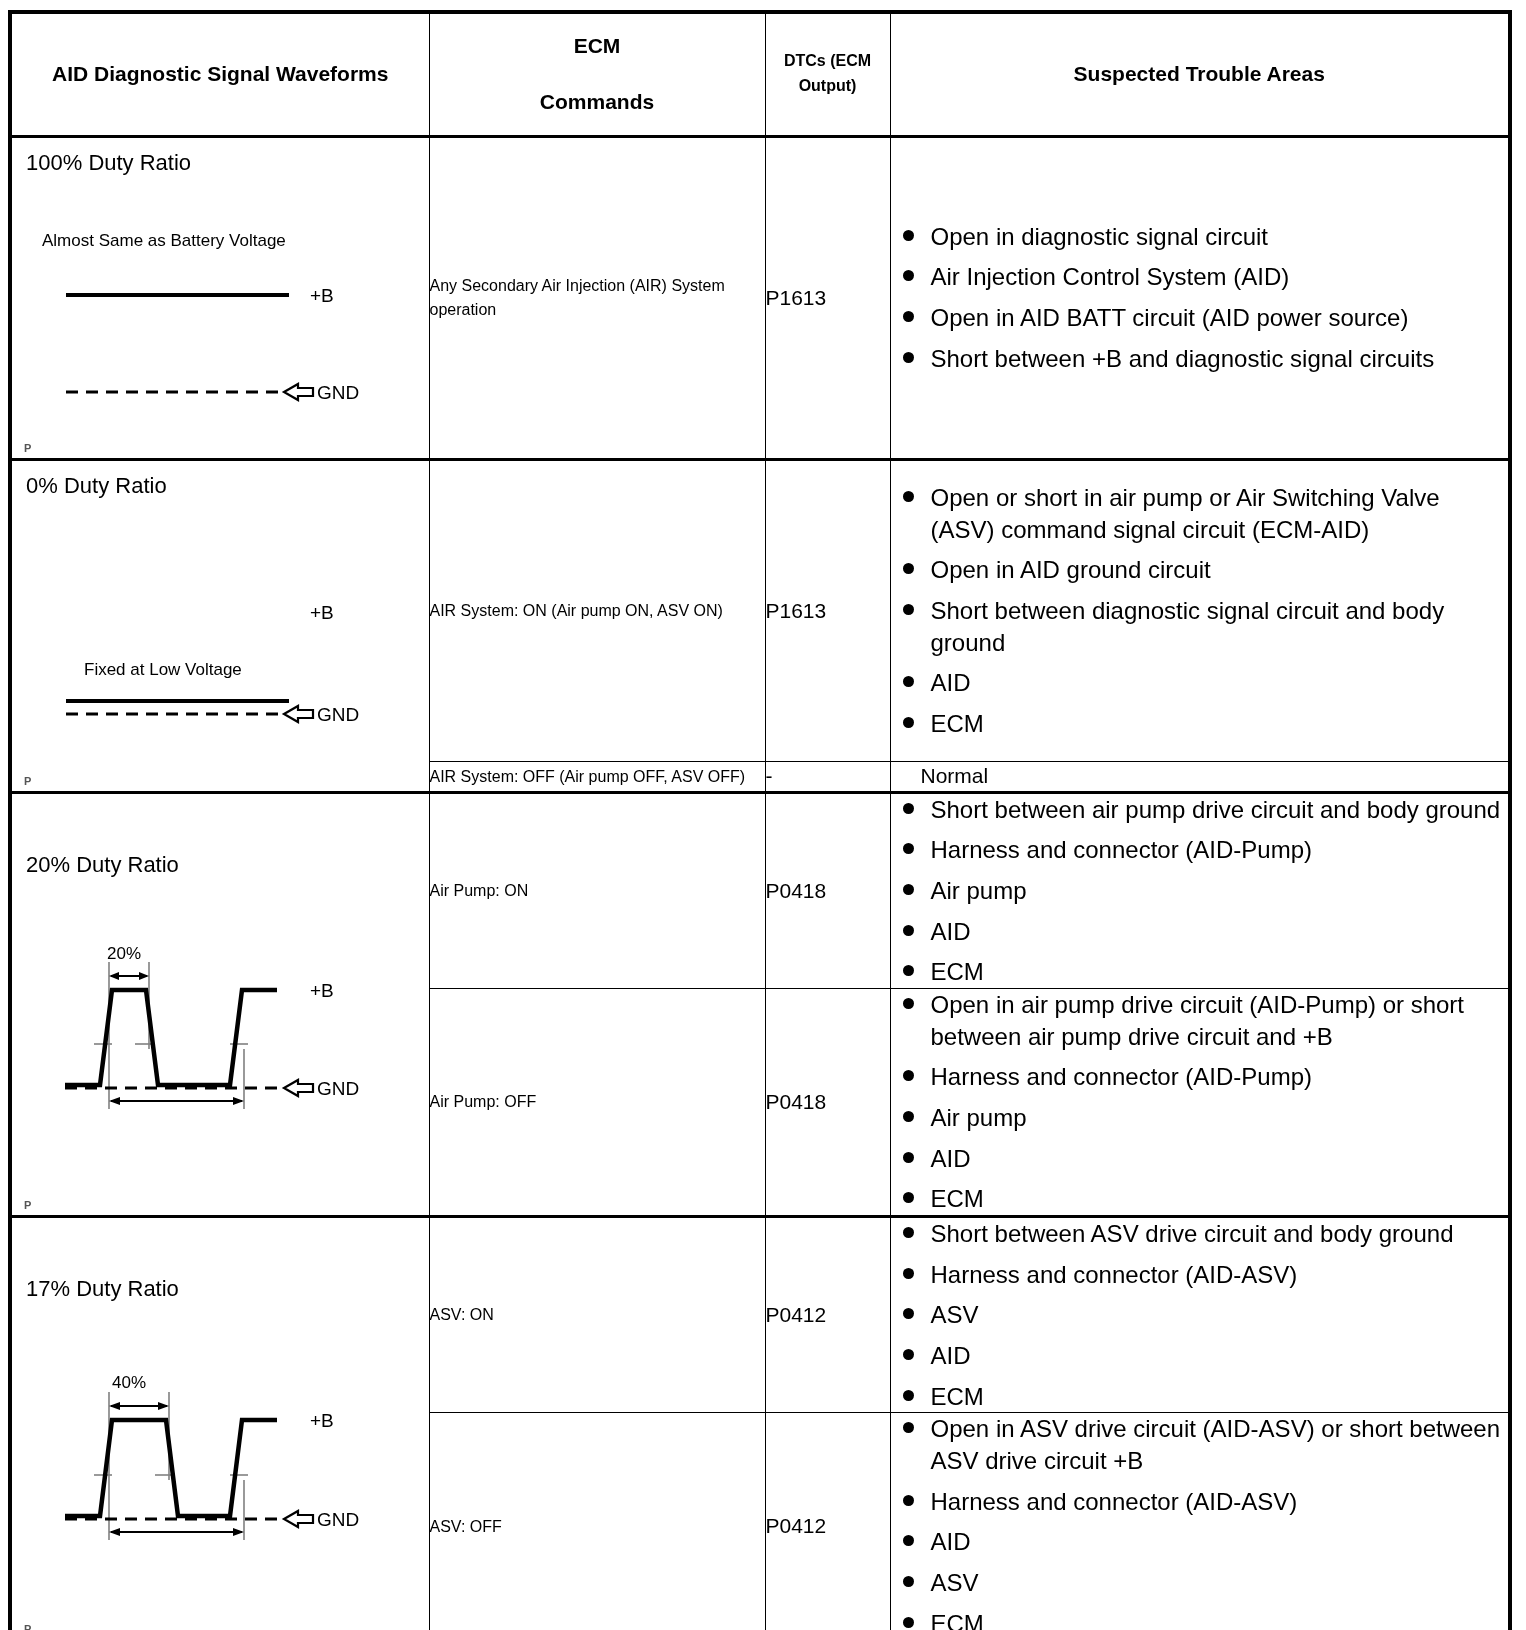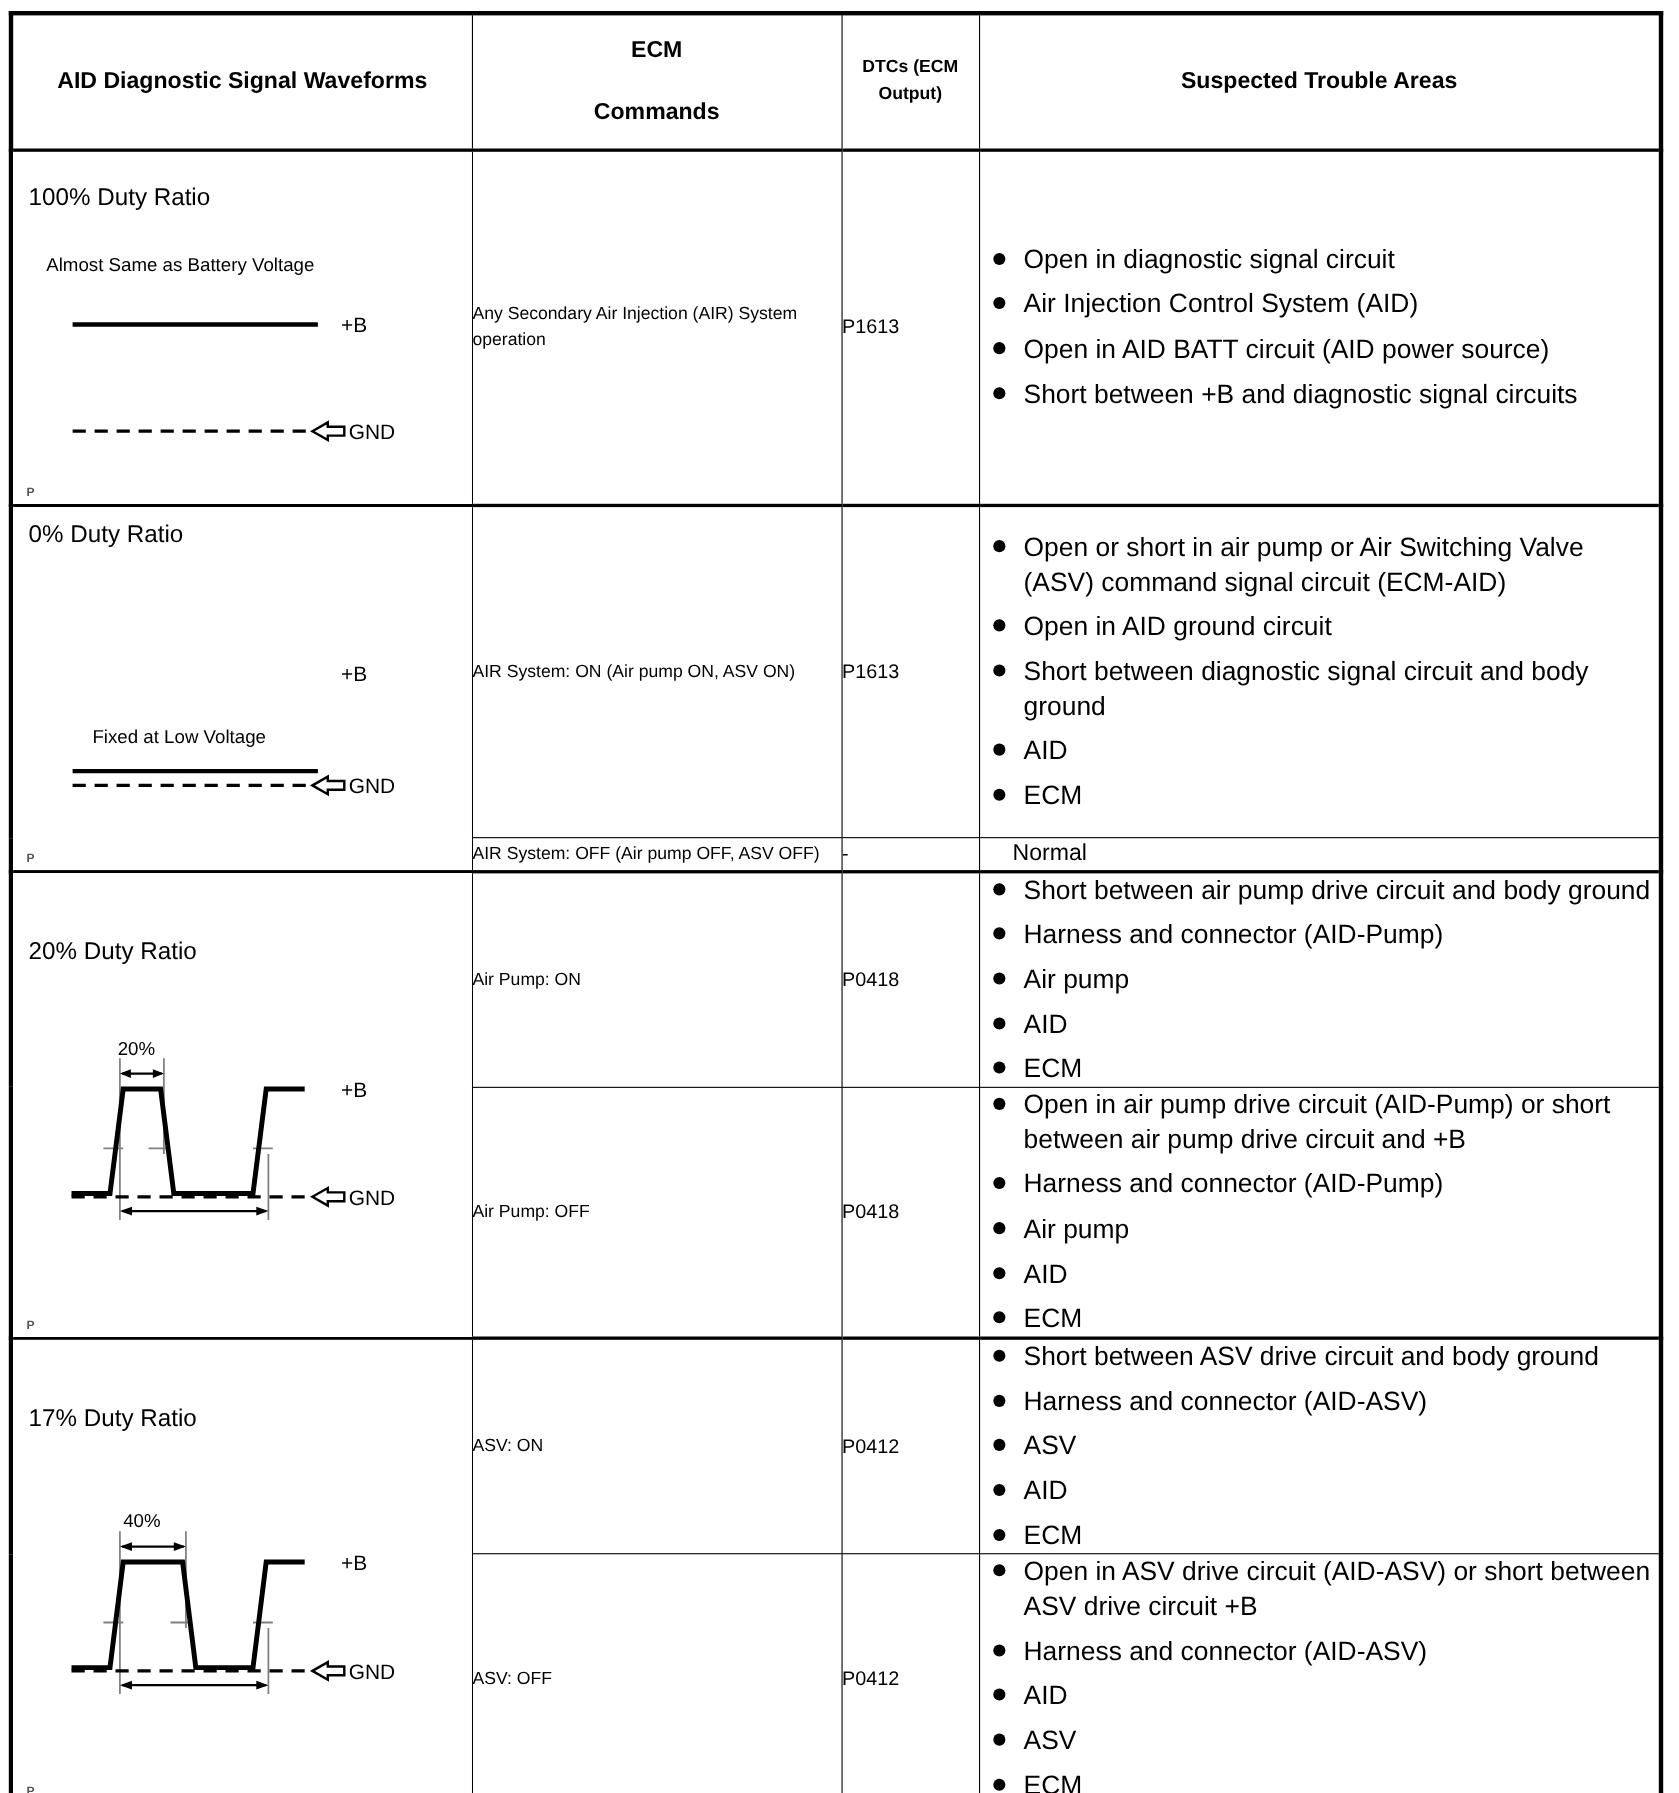--- a/index.html
+++ b/index.html
@@ -58,21 +58,21 @@
     padding:0;
     overflow:hidden;
   }
   td.cmdcell{
     font-size:16px;
     line-height:1.45;
     padding:14px 14px 14px 12px;
     vertical-align:middle;
   }
   td.dtccell{
-    font-size:18px;
+    font-size:21px;
     padding:10px 10px;
     vertical-align:middle;
     text-align:left;
   }
   td.suscell{
     font-size:24px;
     padding:14px 14px 14px 10px;
     vertical-align:middle;
   }
   td.suscell.plain{font-size:21px;padding-left:30px;}
@@ -140,21 +140,21 @@
       </th>
       <th class="hdr-sus">Suspected Trouble Areas</th>
     </tr>
   </thead>
 
   <tbody>
 
     <tr class="group-top">
       <td class="wavecell" style="height:320px">
         <div class="wave-wrap">
-          <div class="duty-label" style="top:28px">100% Duty Ratio</div>
+          <div class="duty-label" style="top:12px">100% Duty Ratio</div>
           <svg class="wave-svg" style="left:0;top:0;" width="419" height="320" viewBox="0 0 419 320">
 
             <text x="30" y="108" font-family="Liberation Sans, sans-serif" font-size="17" fill="#000">Almost Same as Battery Voltage</text>
 
             <line x1="54" y1="157" x2="277" y2="157" stroke="#000" stroke-width="4"></line>
             <text x="298" y="164" font-family="Liberation Sans, sans-serif" font-size="19" fill="#000">+B</text>
 
             <line x1="54" y1="254" x2="272" y2="254" stroke="#000" stroke-width="3" stroke-dasharray="12,8"></line>
 
             <polygon points="272,254 286,246 286,250 301,250 301,258 286,258 286,262" fill="#fff" stroke="#000" stroke-width="2.2"></polygon>

